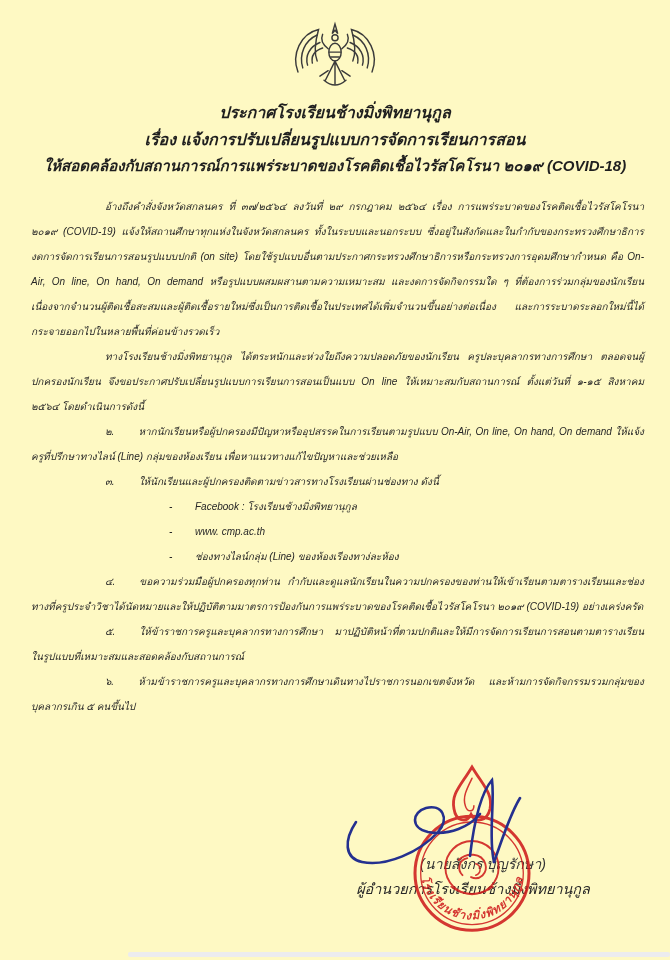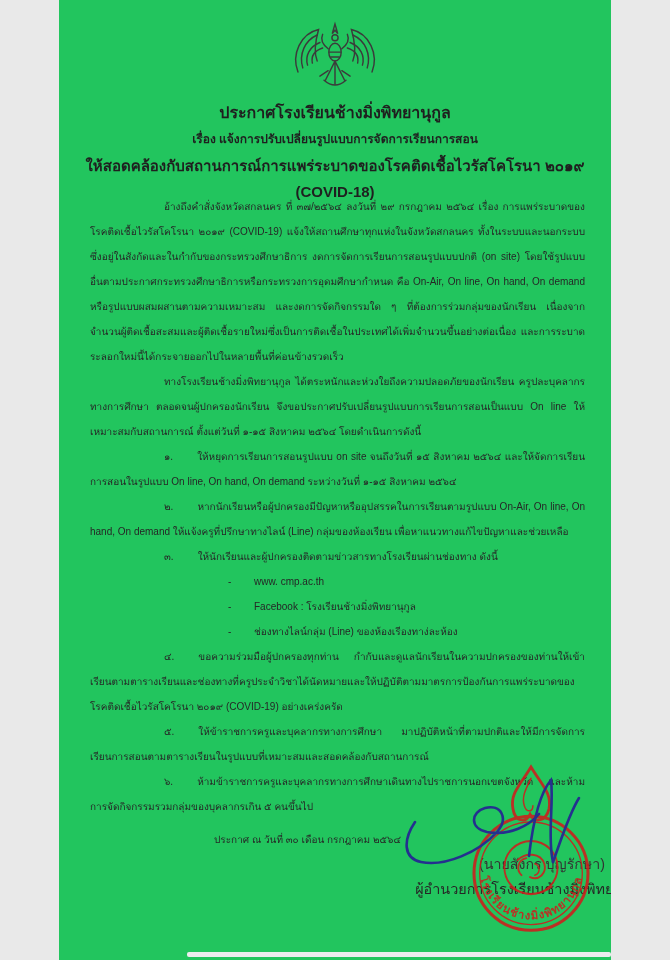--- a/index.html
+++ b/index.html
@@ -1,24 +1,24 @@
 <!DOCTYPE html>
 <html><head>
 <meta charset="utf-8">
 <style>
   html,body{margin:0;padding:0;background:#e9e9e9;}
   .page{
-    position:relative;width:552px;height:960px;margin:0 auto;
-    background:#22c55e;overflow:hidden;
-    font-family:"Liberation Sans",sans-serif;color:#2d2d2d;
+    position:relative;width:670px;height:960px;margin:0 auto;
+    background:#fef9c3;overflow:hidden;
+    font-family:"Liberation Sans",sans-serif;color:#2d2d2d;font-style:italic;
   }
   .emblem-wrap{position:absolute;top:18px;left:0;right:0;display:flex;justify-content:center;}
   .titles{position:absolute;top:100px;left:0;right:0;text-align:center;font-weight:bold;color:#1f1f1f;}
   .titles .t1{font-size:16px;line-height:26px;}
-  .titles .t2{font-size:12px;line-height:27px;}
+  .titles .t2{font-size:16px;line-height:27px;}
   .titles .t3{font-size:15px;line-height:26px;}
   .body-text{
     position:absolute;top:194px;left:31px;right:26px;
     font-size:10px;line-height:25px;text-align:justify;color:#262626;
   }
   .para{margin:0;text-indent:74px;}
   .item{margin:0;text-indent:74px;}
   .item .no{font-weight:normal;}
   .item .gap{display:inline-block;width:24px;}
   .bullet{margin:0;padding-left:138px;text-indent:0;}
@@ -69,36 +69,34 @@
   <div class="titles">
     <div class="t1">ประกาศโรงเรียนช้างมิ่งพิทยานุกูล</div>
     <div class="t2">เรื่อง แจ้งการปรับเปลี่ยนรูปแบบการจัดการเรียนการสอน</div>
     <div class="t3">ให้สอดคล้องกับสถานการณ์การแพร่ระบาดของโรคติดเชื้อไวรัสโคโรนา ๒๐๑๙ (COVID-18)</div>
   </div>
 
   <div class="body-text">
     <p class="para">อ้างถึงคำสั่งจังหวัดสกลนคร ที่ ๓๗/๒๕๖๔ ลงวันที่ ๒๙ กรกฎาคม ๒๕๖๔ เรื่อง การแพร่ระบาดของโรคติดเชื้อไวรัสโคโรนา ๒๐๑๙ (COVID-19) แจ้งให้สถานศึกษาทุกแห่งในจังหวัดสกลนคร ทั้งในระบบและนอกระบบ ซึ่งอยู่ในสังกัดและในกำกับของกระทรวงศึกษาธิการ งดการจัดการเรียนการสอนรูปแบบปกติ (on site) โดยใช้รูปแบบอื่นตามประกาศกระทรวงศึกษาธิการหรือกระทรวงการอุดมศึกษากำหนด คือ On-Air, On line, On hand, On demand หรือรูปแบบผสมผสานตามความเหมาะสม และงดการจัดกิจกรรมใด ๆ ที่ต้องการร่วมกลุ่มของนักเรียน เนื่องจากจำนวนผู้ติดเชื้อสะสมและผู้ติดเชื้อรายใหม่ซึ่งเป็นการติดเชื้อในประเทศได้เพิ่มจำนวนขึ้นอย่างต่อเนื่อง และการระบาดระลอกใหม่นี้ได้กระจายออกไปในหลายพื้นที่ค่อนข้างรวดเร็ว</p>
     <p class="para">ทางโรงเรียนช้างมิ่งพิทยานุกูล ได้ตระหนักและห่วงใยถึงความปลอดภัยของนักเรียน ครูปละบุคลากรทางการศึกษา ตลอดจนผู้ปกครองนักเรียน จึงขอประกาศปรับเปลี่ยนรูปแบบการเรียนการสอนเป็นแบบ On line ให้เหมาะสมกับสถานการณ์ ตั้งแต่วันที่ ๑-๑๕ สิงหาคม ๒๕๖๔ โดยดำเนินการดังนี้</p>
 
-    <p class="item"><span class="no">๑.</span><span class="gap"></span><span>ให้หยุดการเรียนการสอนรูปแบบ on site จนถึงวันที่ ๑๕ สิงหาคม ๒๕๖๔ และให้จัดการเรียนการสอนในรูปแบบ On line, On hand, On demand ระหว่างวันที่ ๑-๑๕ สิงหาคม ๒๕๖๔</span></p>
 
     <p class="item"><span class="no">๒.</span><span class="gap"></span><span>หากนักเรียนหรือผู้ปกครองมีปัญหาหรืออุปสรรคในการเรียนตามรูปแบบ On-Air, On line, On hand, On demand ให้แจ้งครูที่ปรึกษาทางไลน์ (Line) กลุ่มของห้องเรียน เพื่อหาแนวทางแก้ไขปัญหาและช่วยเหลือ</span></p>
 
     <p class="item"><span class="no">๓.</span><span class="gap"></span><span>ให้นักเรียนและผู้ปกครองติดตามข่าวสารทางโรงเรียนผ่านช่องทาง ดังนี้</span></p>
+    <p class="bullet">Facebook : โรงเรียนช้างมิ่งพิทยานุกูล</p>
     <p class="bullet">www. cmp.ac.th</p>
-    <p class="bullet">Facebook : โรงเรียนช้างมิ่งพิทยานุกูล</p>
     <p class="bullet">ช่องทางไลน์กลุ่ม (Line) ของห้องเรีองทาง่ละห้อง</p>
 
     <p class="item"><span class="no">๔.</span><span class="gap"></span><span>ขอความร่วมมือผู้ปกครองทุกท่าน กำกับและดูแลนักเรียนในความปกครองของท่านให้เข้าเรียนตามตารางเรียนและช่องทางที่ครูประจำวิชาได้นัดหมายและให้ปฏิบัติตามมาตรการป้องกันการแพร่ระบาดของโรคติดเชื้อไวรัสโคโรนา ๒๐๑๙ (COVID-19) อย่างเคร่งครัด</span></p>
 
     <p class="item"><span class="no">๕.</span><span class="gap"></span><span>ให้ข้าราชการครูและบุคลากรทางการศึกษา มาปฏิบัติหน้าที่ตามปกติและให้มีการจัดการเรียนการสอนตามตารางเรียนในรูปแบบที่เหมาะสมและสอดคล้องกับสถานการณ์</span></p>
 
     <p class="item"><span class="no">๖.</span><span class="gap"></span><span>ห้ามข้าราชการครูและบุคลากรทางการศึกษาเดินทางไปราชการนอกเขตจังหวัด และห้ามการจัดกิจกรรมรวมกลุ่มของบุคลากรเกิน ๕ คนขึ้นไป</span></p>
 
-    <p class="date-line">ประกาศ ณ วันที่ ๓๐ เดือน กรกฎาคม ๒๕๖๔</p>
   </div>
 
   <div class="sig-cluster">
 
     <div class="sig-name">(นายสังกร บุญรักษา)</div>
     <div class="sig-title">ผู้อำนวยการโรงเรียนช้างมิ่งพิทยานุกูล</div>
 
     <svg class="stamp" width="152" height="198" viewBox="0 0 160 208">
       <defs>
         <path id="arcBottom" d="M 26,122 A 55,55 0 0 0 134,122"></path>

